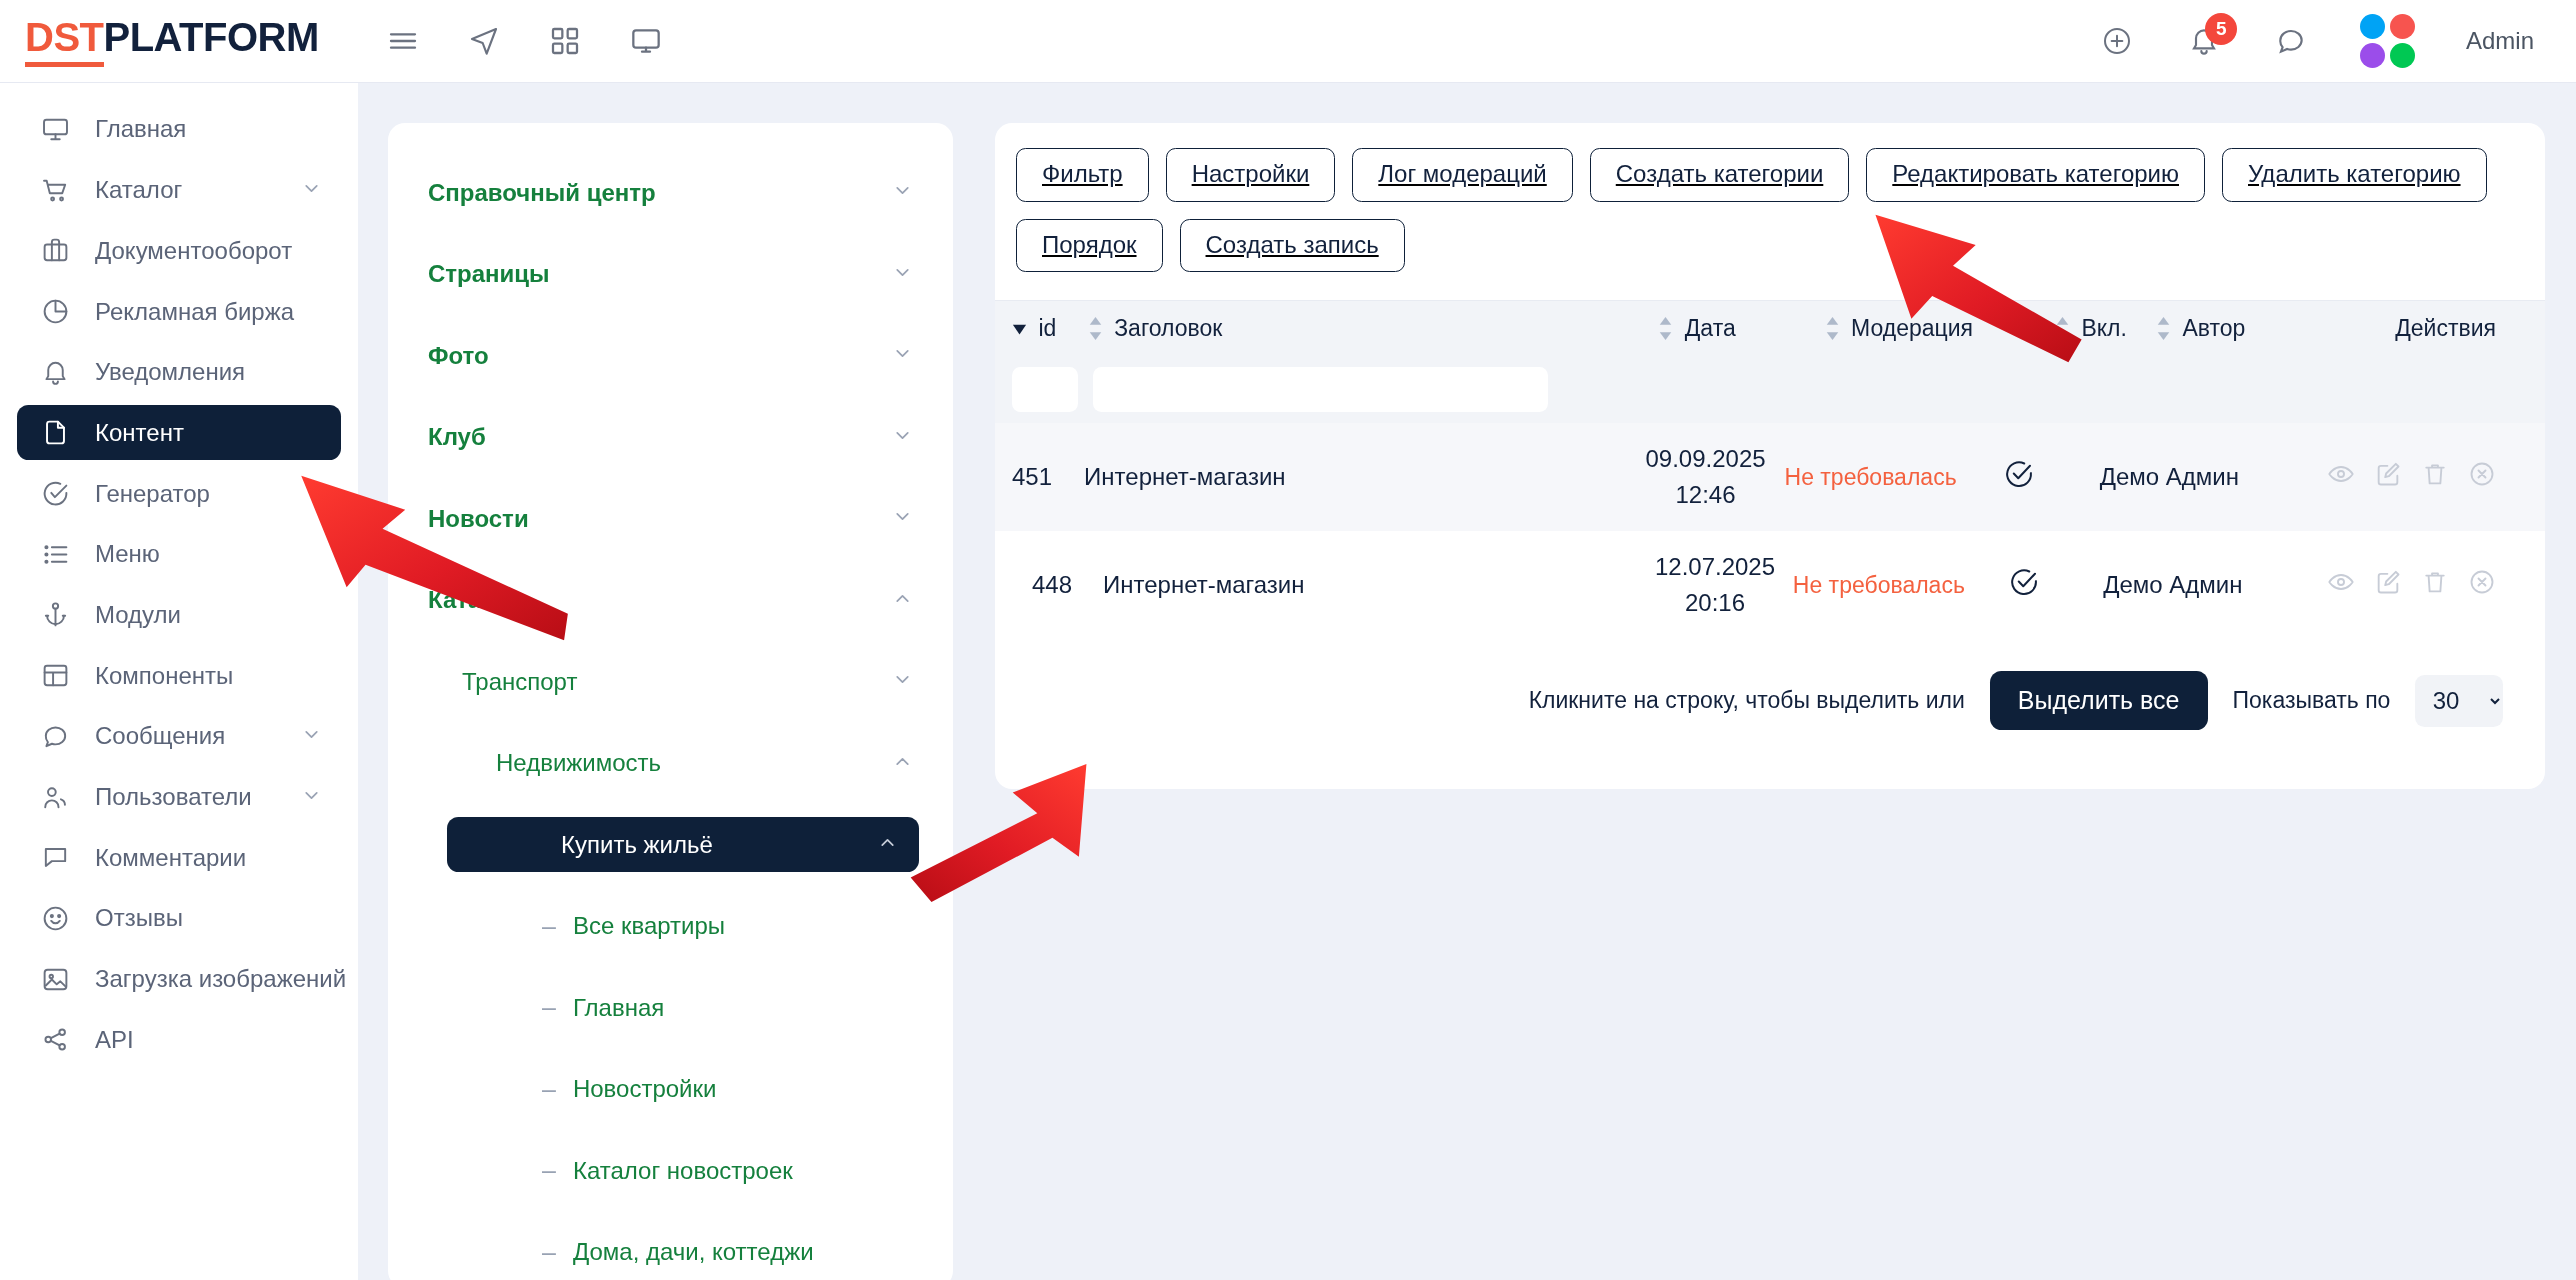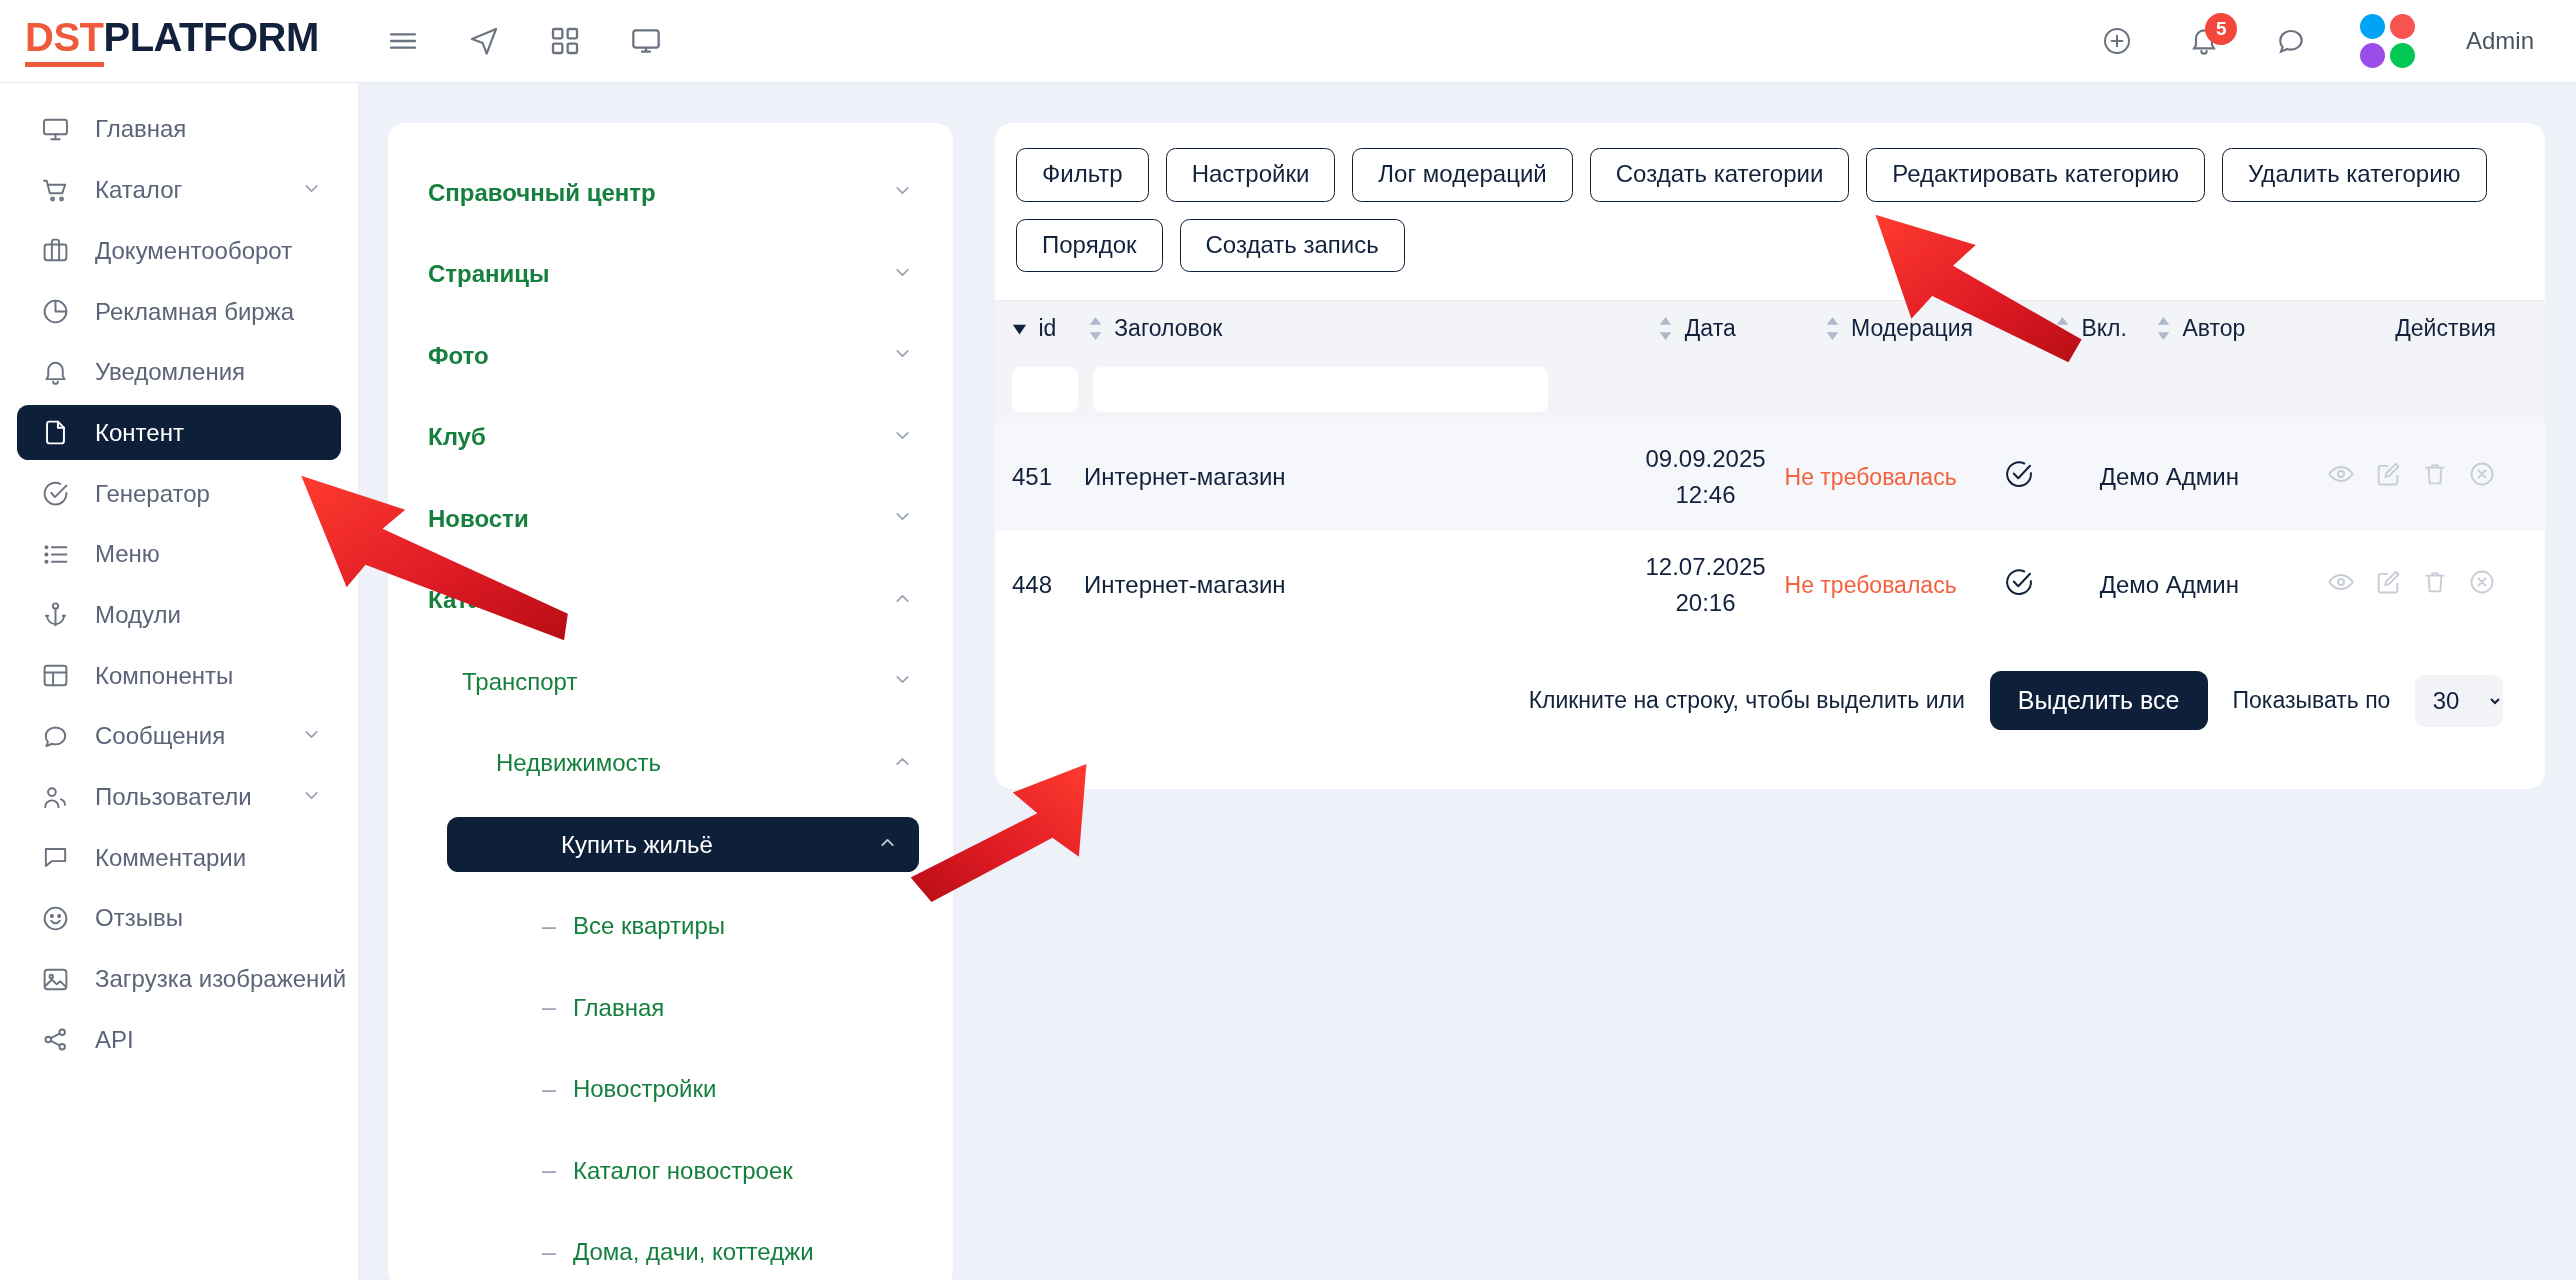--- a/index.html
+++ b/index.html
@@ -98,21 +98,21 @@
   .tdash { color: #98a2b3; margin-right: 17px; font-size: 25px; line-height: 1; }
   .tspacer { height: 26.5px; }
 
   
   .contentcard {
     position: absolute; top: 40px; left: 637px;
     width: 1550px; height: 666px;
     background: #fff; border-radius: 17px;
     padding: 25px 0 0 0;
   }
-  .btnrow { display: flex; flex-wrap: wrap; gap: 17px; padding: 0 21px; }
+  .btnrow { display: flex; flex-wrap: wrap; gap: 17px; padding: 0 21px; text-decoration: underline; }
   .obtn {
     border: 1.9px solid #0e2039; background: #fff; color: #12213c;
     border-radius: 9.5px; font-size: 24px;
     padding: 11.4px 25px; cursor: pointer; white-space: nowrap;
     font-family: inherit; line-height: 1.2;
   }
 
   
   .tablewrap { margin-top: 28px; }
   .thead {
@@ -130,21 +130,21 @@
   .c-auth  { width: 246px; }
   .c-act   { flex: 1; justify-content: flex-end; padding-right: 49px; }
 
   .filterrow { display: flex; align-items: center; height: 68px; background: #f2f4f8; }
   .finput { background: #fff; border: none; border-radius: 8.5px; height: 45px; font-family: inherit; font-size: 21px; padding: 0 13.3px; outline: none; }
   .finput.small { width: 66px; margin-left: 17px; }
   .finput.big { width: 455px; margin-left: 15px; }
 
   .trow { display: flex; align-items: center; height: 108px; font-size: 24px; color: #12213c; }
   .trow.odd { background: #f6f7fa; }
-  .trow.even { background: #ffffff; }
+  .trow.even { background: #ffffff; margin-left: 20px; }
   .cell-date { display: flex; flex-direction: column; align-items: center; line-height: 1.5; font-size: 24px; }
   .mod-red { color: #f4613f; font-size: 23px; }
   .acts { display: flex; gap: 19px; color: #c7ccd6; }
   .acts svg { width: 28px; height: 28px; cursor: pointer; }
   .ok-check svg { width: 30px; height: 30px; color: #12213c; }
 
   .tfoot { display: flex; align-items: center; justify-content: flex-end; gap: 25px; padding: 32px 42px 0 0; }
   .foot-hint { font-size: 23px; color: #12213c; }
   .selall {
     background: #0e2039; color: #fff; border: none; border-radius: 11.4px;

